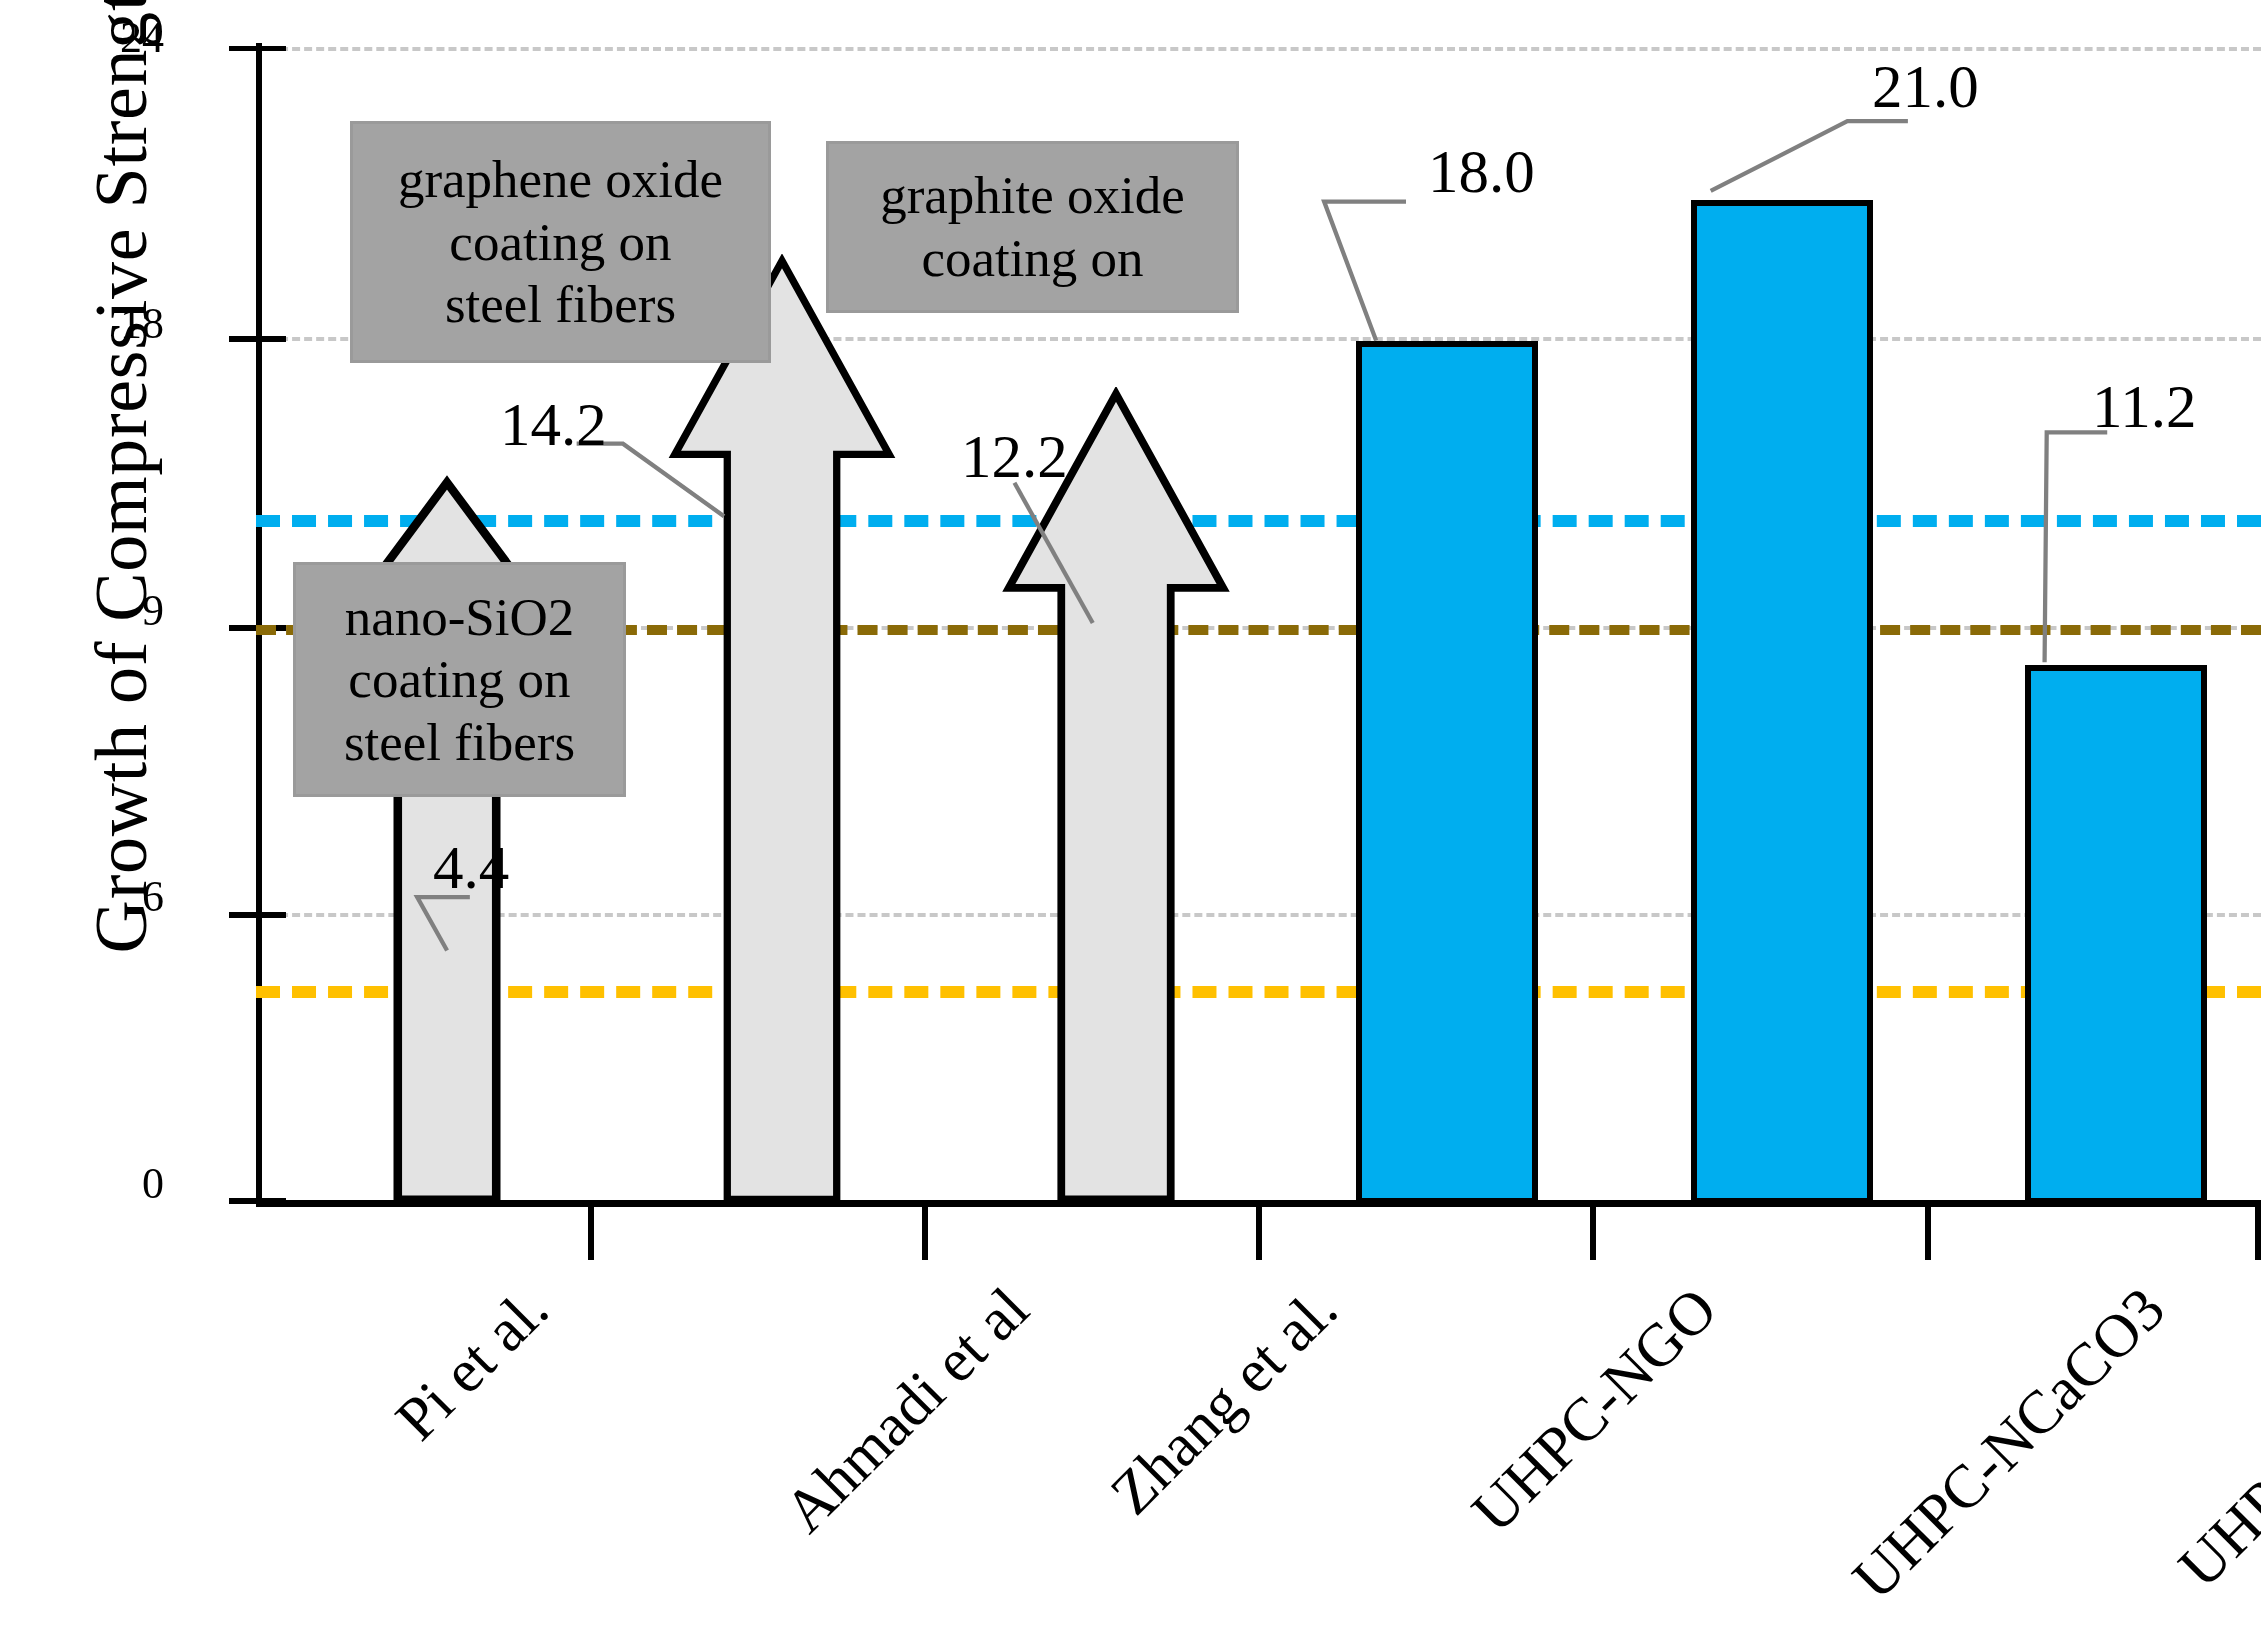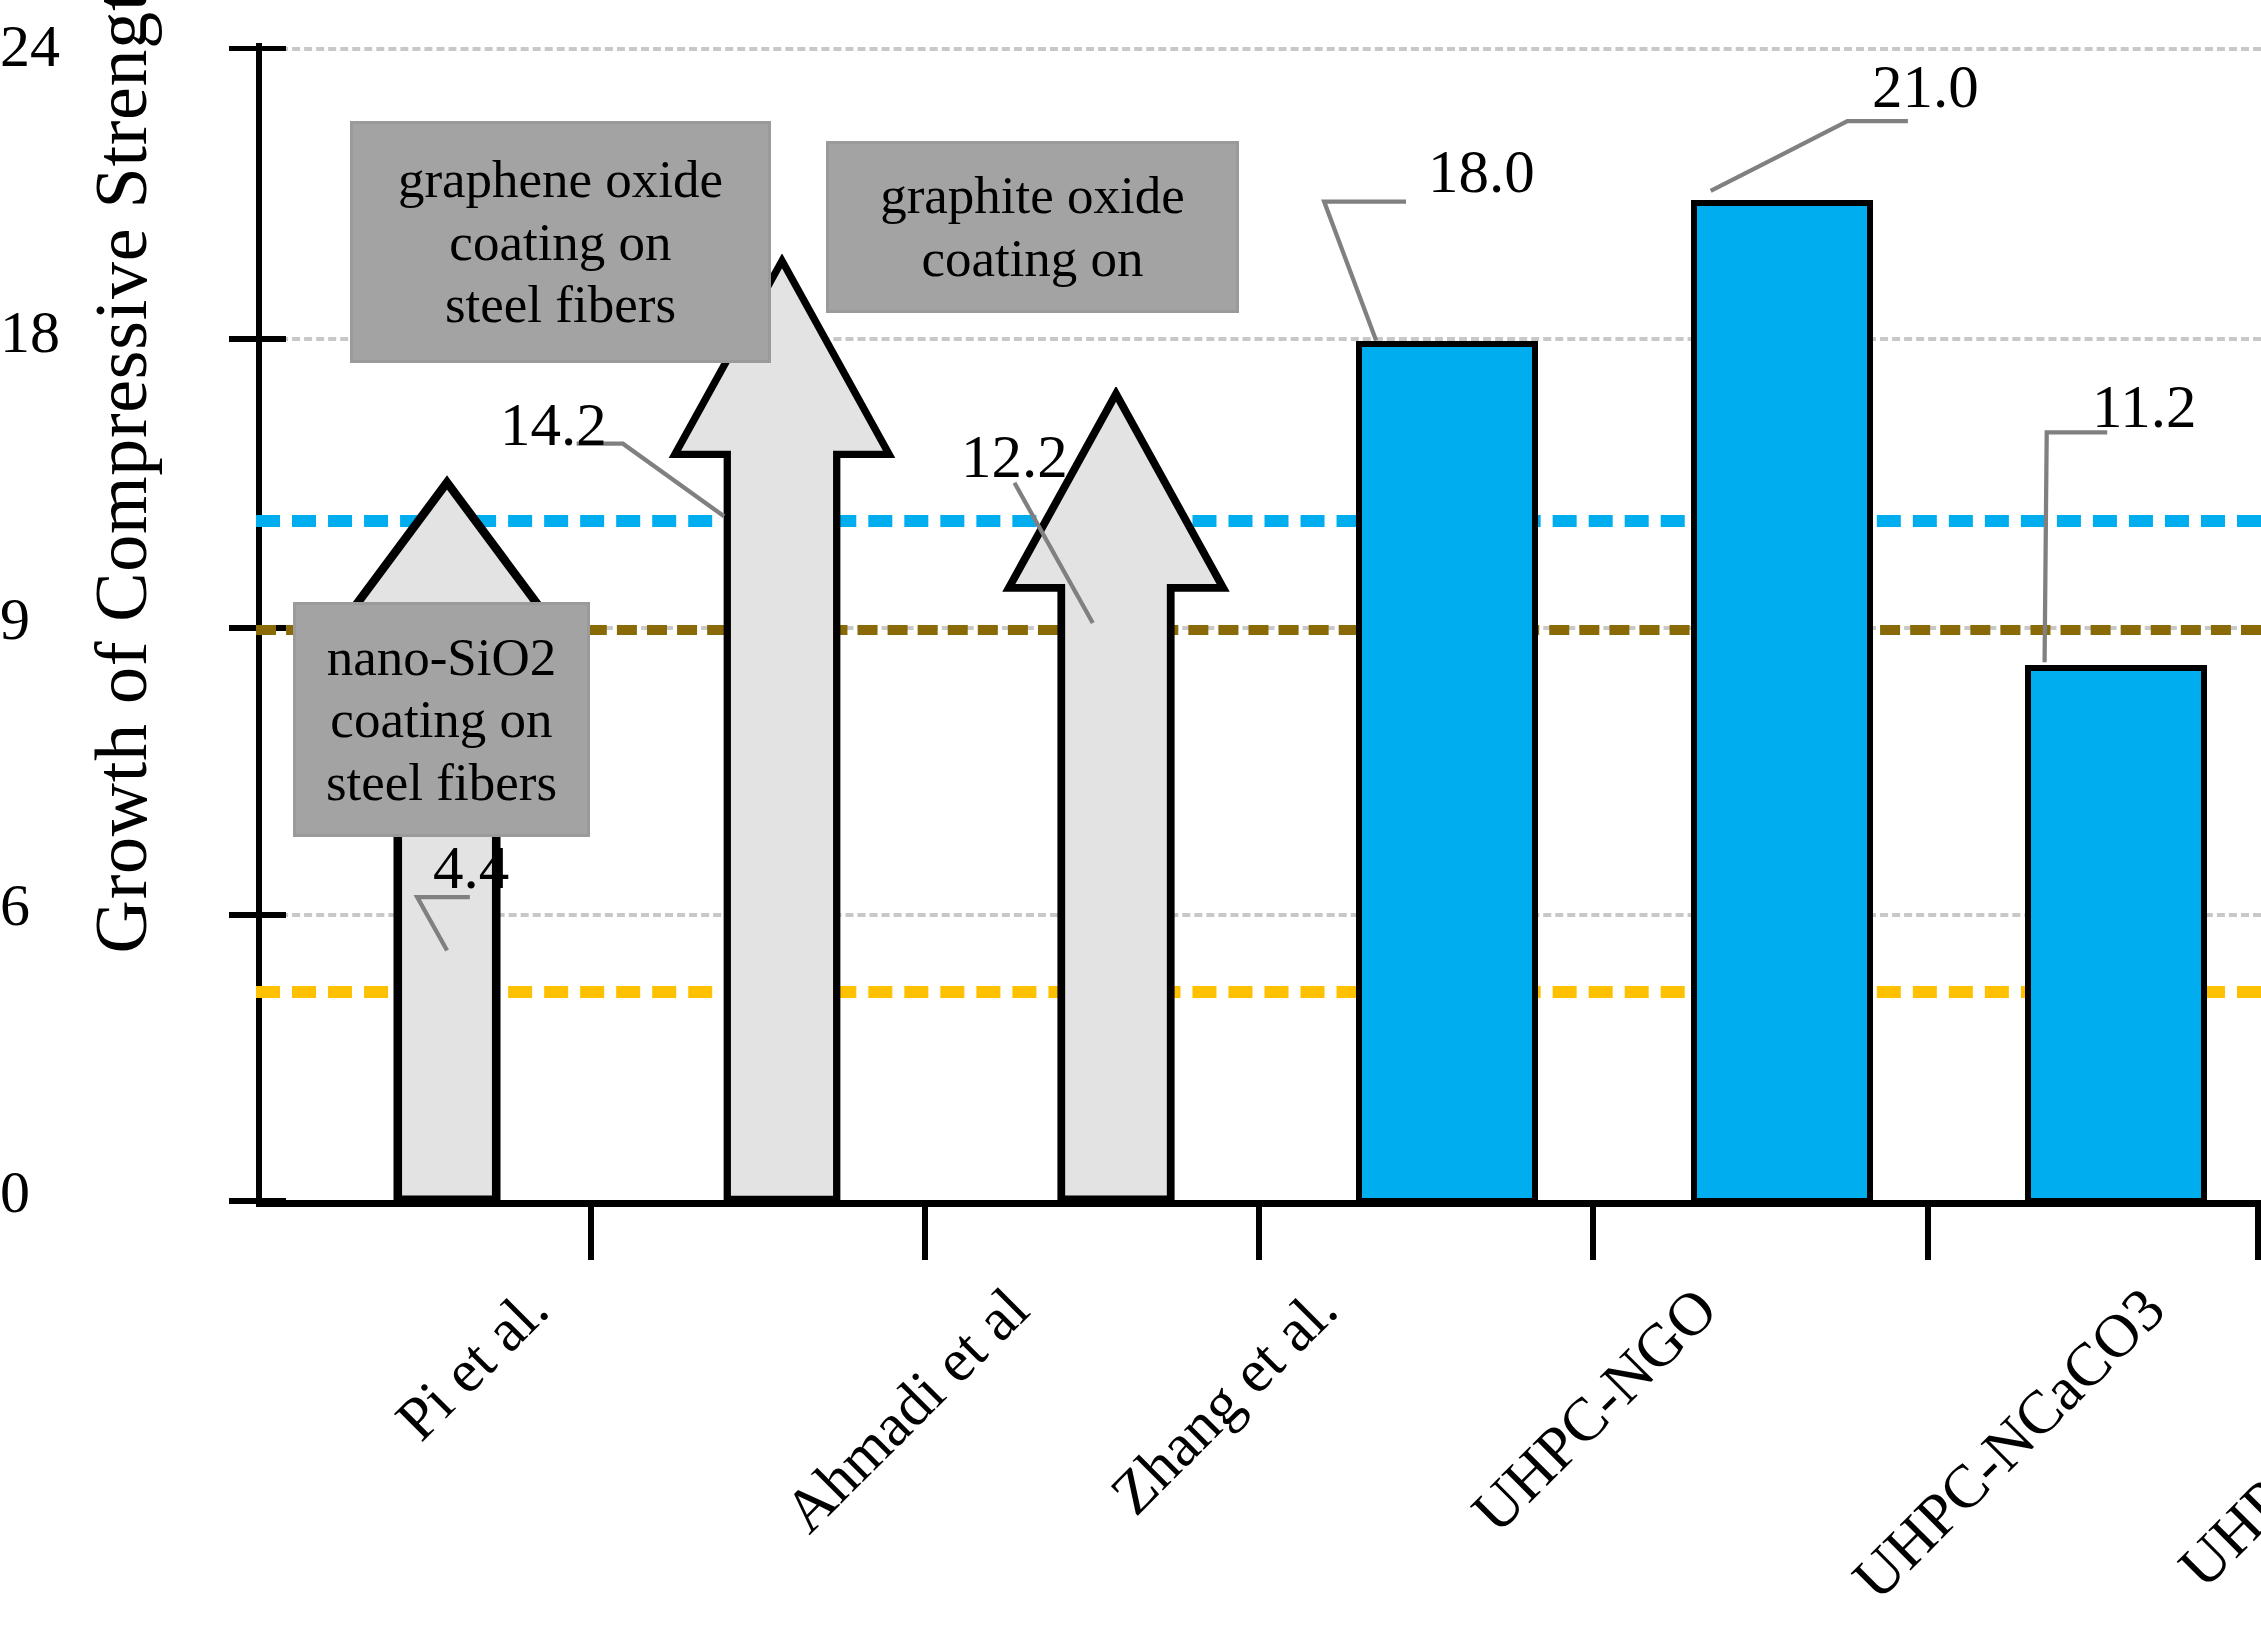--- a/index.html
+++ b/index.html
@@ -13,21 +13,21 @@
     width:712px; text-align:center;
     transform:rotate(-90deg);
     transform-origin:center center;
     font-size:74px; letter-spacing:0.7px;
     white-space:nowrap;
   }
 
   
   .ytick{
     position:absolute; right:0; width:164px;
-    font-size:60px; line-height:1;
+    text-align:right; font-size:44px; line-height:1;
   }
 
   
   #plot{position:absolute; left:256px; top:43px; width:2005px; height:1161px;}
   .axisline-y{position:absolute;left:0;top:0;width:6.4px;height:1161px;background:#000;}
   .axisline-x{position:absolute;left:0;top:1157px;width:2005px;height:7.1px;background:#000;}
   .ytickmark{position:absolute;left:-27px;width:57px;height:5.7px;background:#000;}
   .xtickmark{position:absolute;top:1157px;width:5.7px;height:60px;background:#000;}
   .gridline{position:absolute;left:0;width:2005px;height:0;border-top:4.3px dashed #c8c8c8;}
 
@@ -168,21 +168,21 @@
     </div>
   </div>
 
   <div class="callout" style="left:826px; top:141px; width:413px; height:172px;">
     <div>
       <span>graphite oxide</span>
       <span>coating on</span>
     </div>
   </div>
 
-  <div class="callout" style="left:293px; top:562px; width:297px; height:235px;margin-top:40px;">
+  <div class="callout" style="left:293px; top:562px; width:333px; height:235px;">
     <div>
       <span>nano-SiO2</span>
       <span>coating on</span>
       <span>steel fibers</span>
     </div>
   </div>
 
   <div class="xcat" style="left:328px;  top:1274px;">Pi et al.</div>
   <div class="xcat" style="left:678px;  top:1274px;">Ahmadi et al</div>
   <div class="xcat" style="left:1012px; top:1274px;">Zhang et al.</div>

